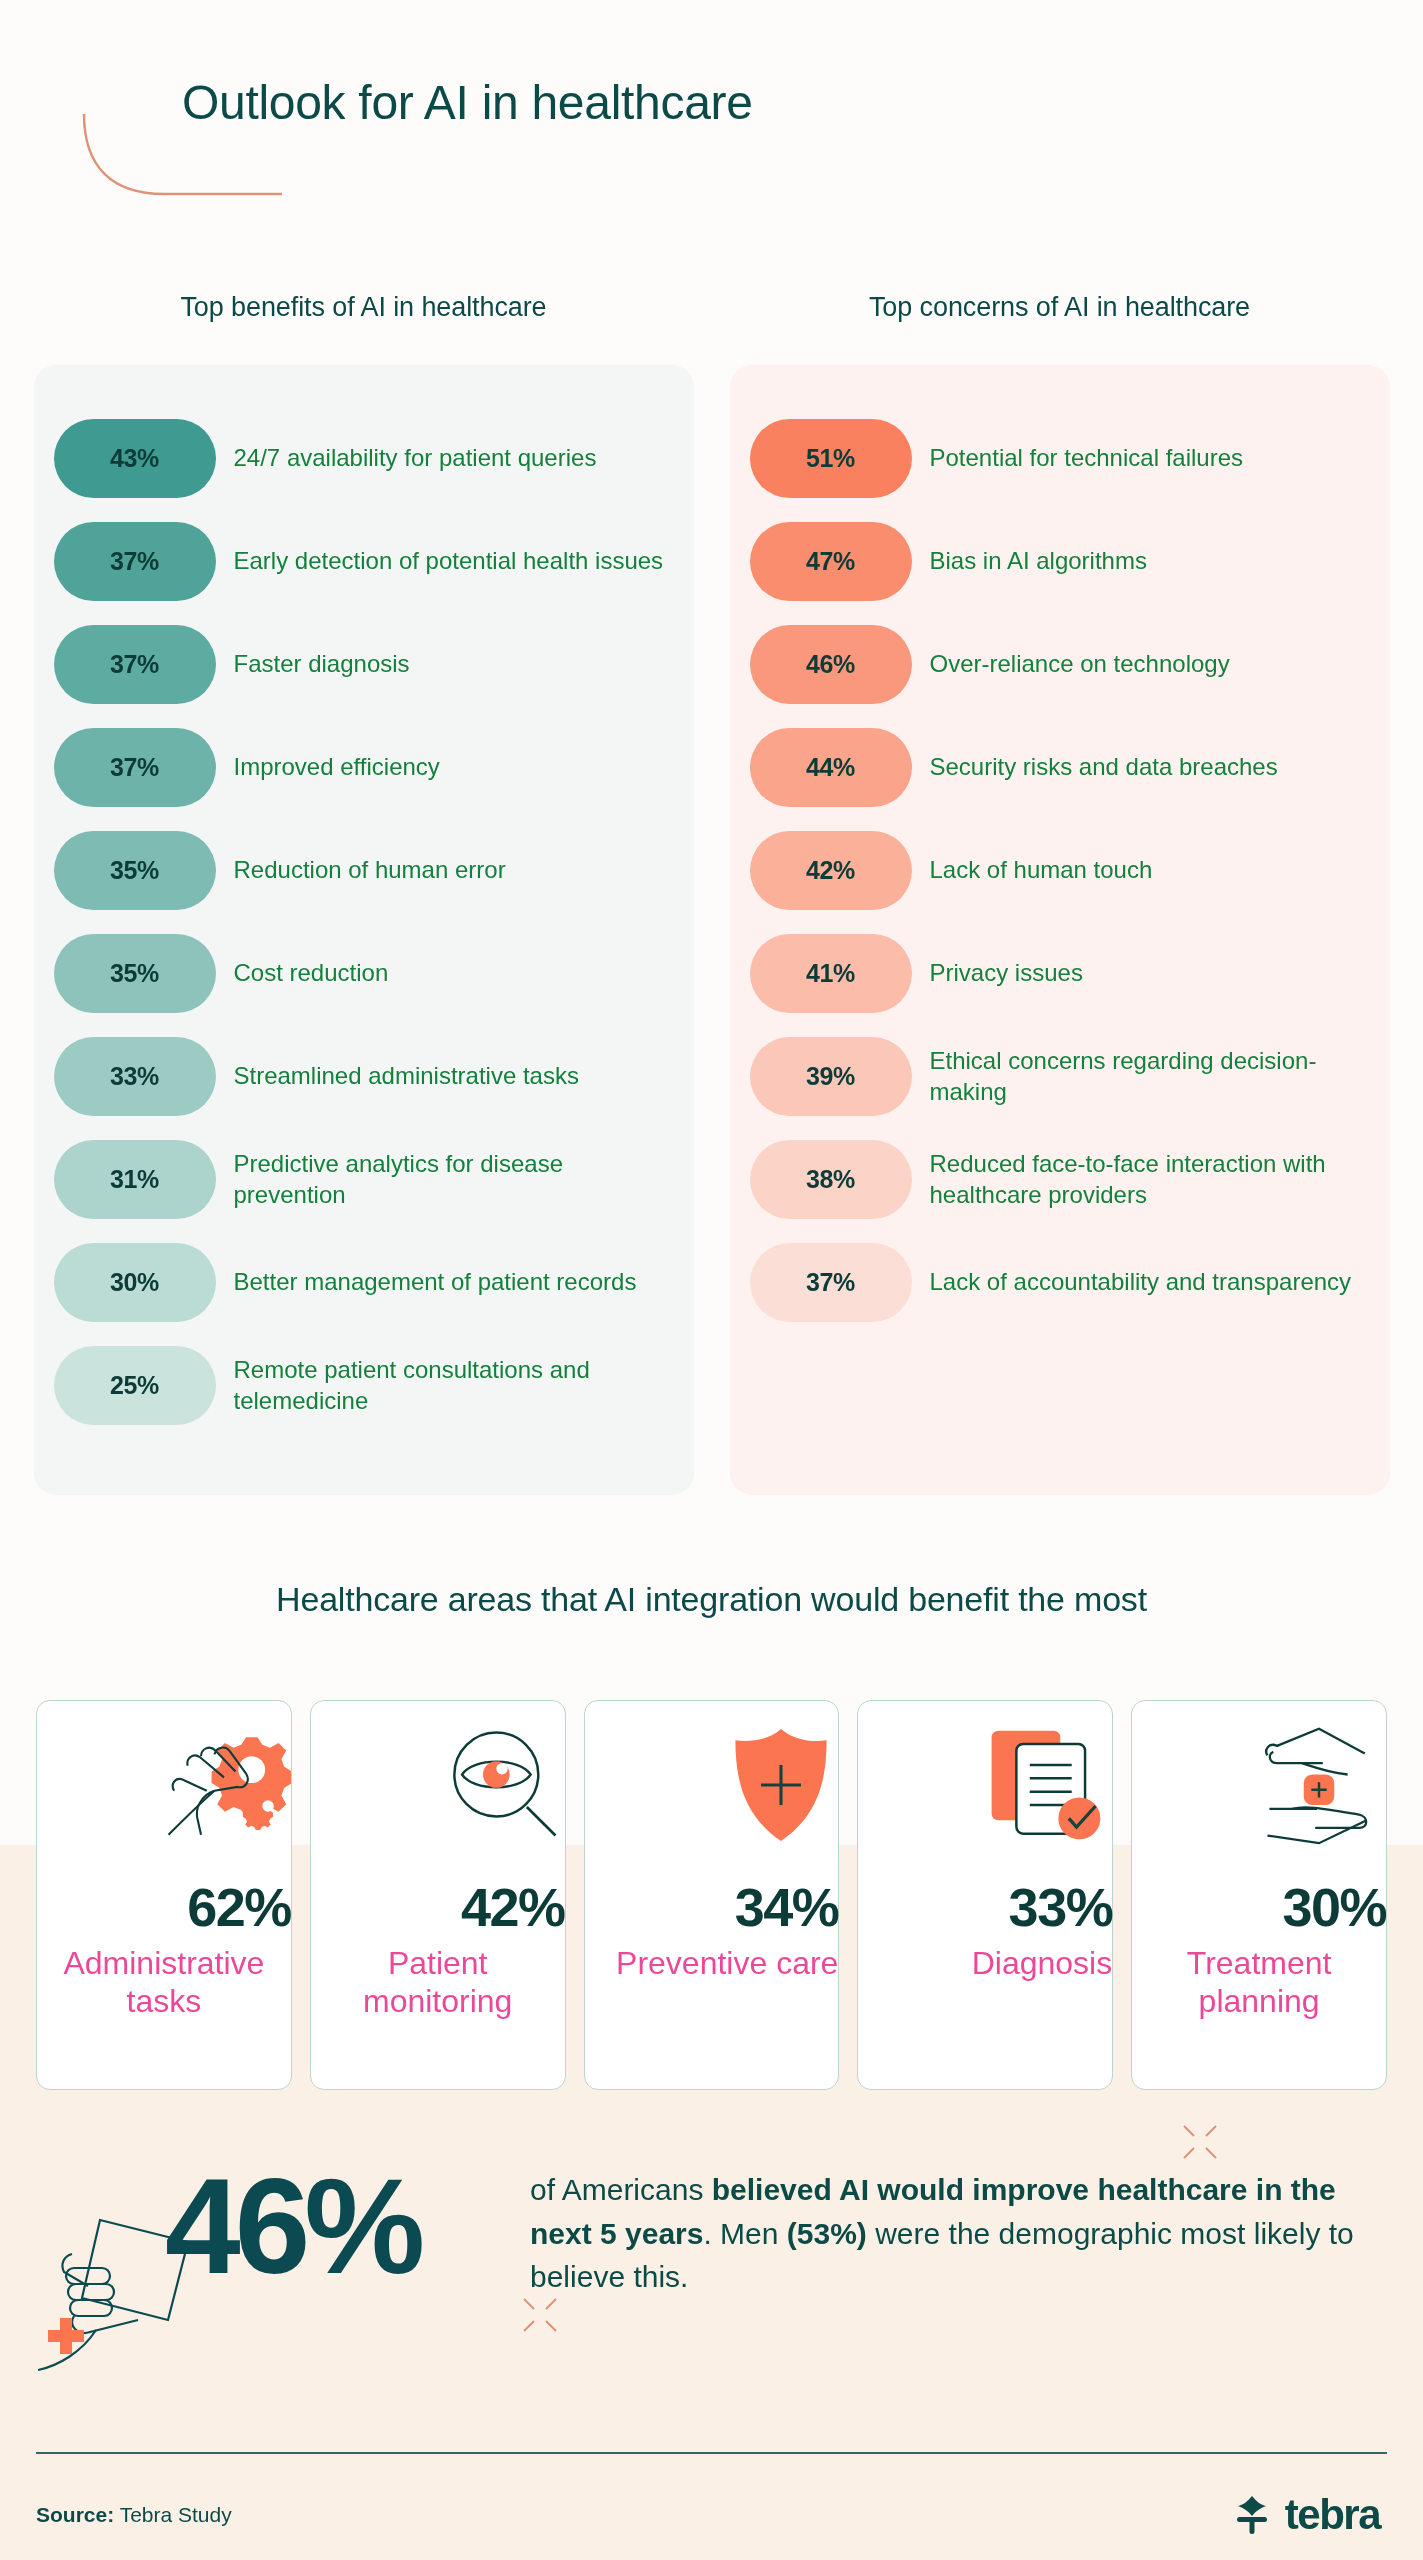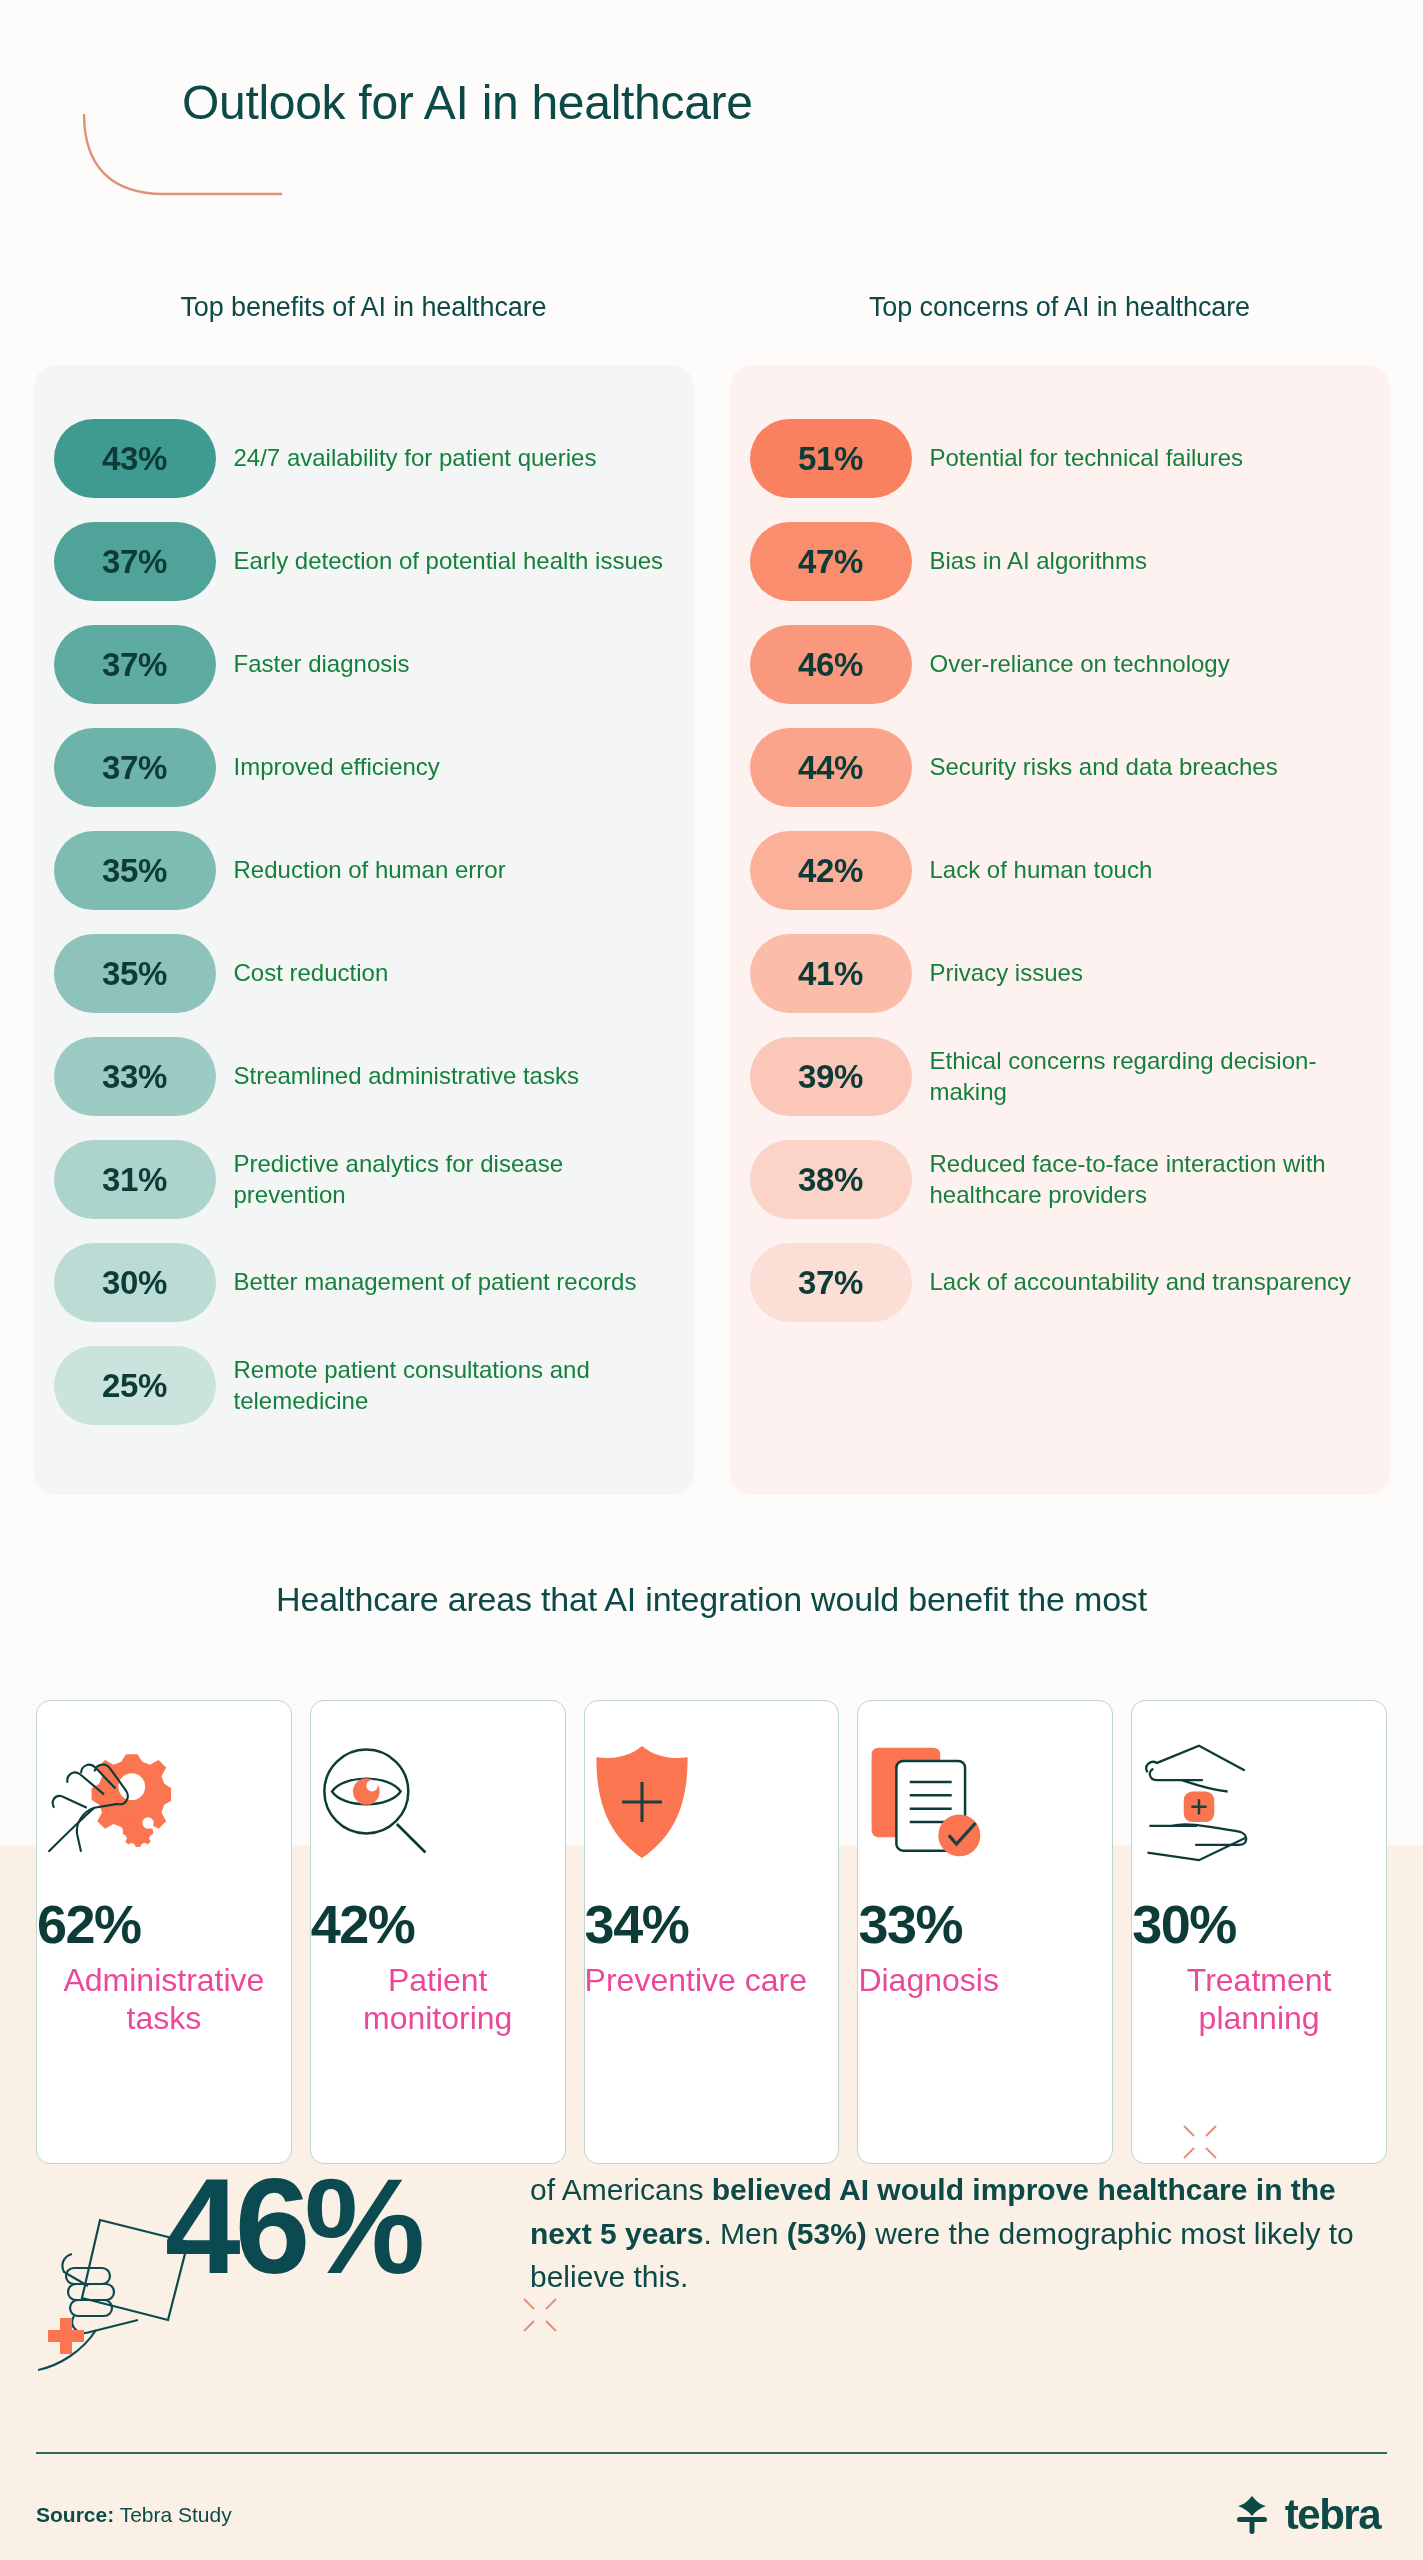--- a/index.html
+++ b/index.html
@@ -91,21 +91,21 @@
     height: 103px;
   }
   .pill {
     flex: 0 0 auto;
     width: 162px;
     height: 79px;
     border-radius: 40px;
     display: flex;
     align-items: center;
     justify-content: center;
-    font-size: 33px;
+    font-size: 25px;
     font-weight: 700;
     color: #0c3b38;
     letter-spacing: -0.4px;
   }
   .stat-label {
     font-size: 24px;
     line-height: 1.28;
     color: #15803d;
     font-weight: 400;
     max-width: 450px;
@@ -125,28 +125,28 @@
   .areas-row {
     position: absolute;
     top: 1700px;
     left: 36px;
     right: 36px;
     display: flex;
     gap: 18px;
   }
   .area-card {
     flex: 1 1 0;
-    height: 464px;
+    height: 390px;
     background: #ffffff;
     border: 1.6px solid #bcd6cf;
     border-radius: 14px;
     display: flex;
     flex-direction: column;
-    align-items: flex-start;
-    padding-top: 26px;
+    align-items: flex-end;
+    padding-top: 9px;
   }
   .area-icon {
     height: 150px;
     display: flex;
     align-items: center;
     justify-content: center;
   }
   .area-pct {
     font-size: 54px;
     font-weight: 700;

